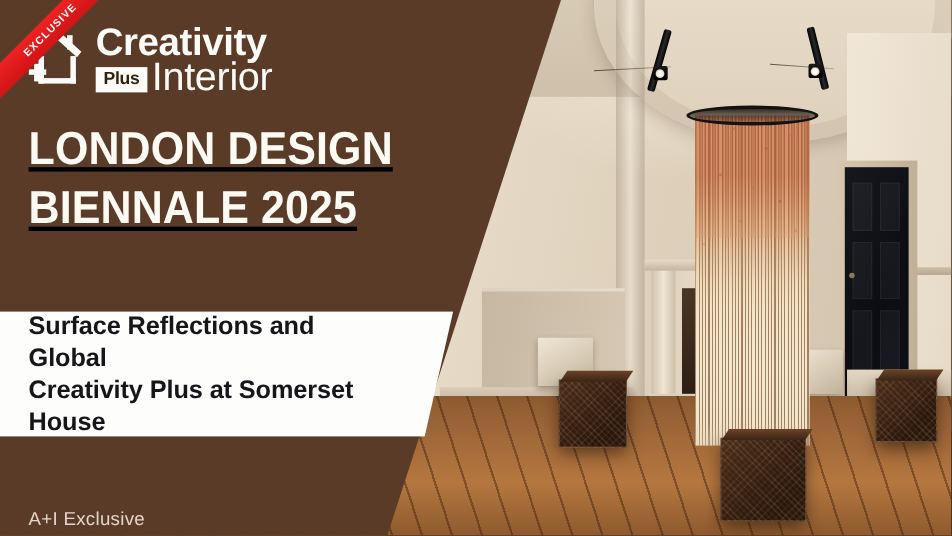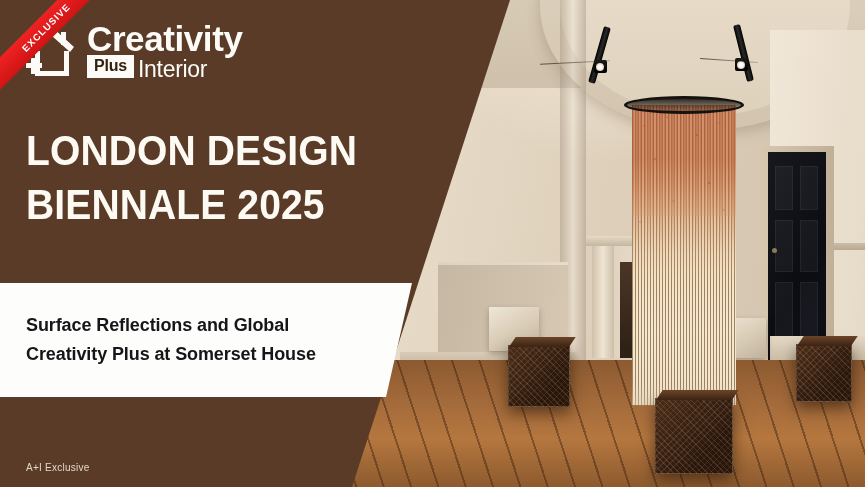--- a/index.html
+++ b/index.html
@@ -250,35 +250,35 @@
     position:absolute; left:26px; top:21px;
     display:flex; align-items:flex-start; gap:9px;
   }
   .logo-mark { position:relative; width:52px; height:56px; }
   .logo-txt { position:relative; padding-top:1px; }
   .logo-word {
     color:#fdfbf7; font-size:35px; line-height:34px;
     font-weight:bold; letter-spacing:-.4px;
   }
   .logo-row2 {
-    display:flex; align-items:flex-start; gap:4px; margin-top:-1px;
+    display:flex; align-items:flex-end; gap:4px; margin-top:-1px;
   }
   .logo-plus {
     background:#fdfbf7; color:#33210f;
     font-size:16px; font-weight:bold; line-height:1;
     padding:3px 7px 4px; letter-spacing:-.2px;
   }
   .logo-interior {
-    color:#fdfbf7; font-size:23px; line-height:29px;
+    color:#fdfbf7; font-size:36px; line-height:29px;
     font-weight:300; letter-spacing:-.3px;
   }
 
   
   #headline {
-    position:absolute; left:26px; top:124px; width:380px;
+    position:absolute; left:26px; top:108px; width:380px;text-decoration:underline;
   }
   #headline .ln {
     color:#fdfaf4;
     font-size:42px; line-height:54px;
     font-weight:bold;
     letter-spacing:.1px;
     white-space:nowrap;
     transform:scaleX(.93);
     transform-origin:left center;
   }
@@ -286,28 +286,28 @@
   
   #subpanel {
     position:absolute; left:0; top:283px; width:412px; height:114px;
     background:#fdfdfb;
     clip-path:polygon(0 0, 412px 0, 386px 114px, 0 114px);
     display:flex; align-items:center;
   }
   #subpanel .inner { padding-left:26px; width:350px; }
   #subpanel .sl {
     color:#15151a;
-    font-size:18px; line-height:29px;
+    font-size:23px; line-height:29px;
     font-weight:bold; letter-spacing:-.1px;
   }
 
   
   #footer {
     position:absolute; left:26px; top:462px;
-    color:#e3d6c8; font-size:10px; letter-spacing:.25px;
+    color:#e3d6c8; font-size:17px; letter-spacing:.25px;
   }
 </style>
 </head>
 <body>
 
 <div id="card">
 
   <div id="photo">
     <div class="ph-wall"></div>
     <div class="ph-ceiling"></div>

